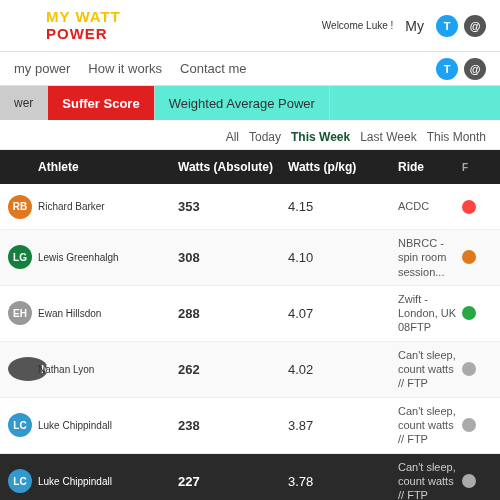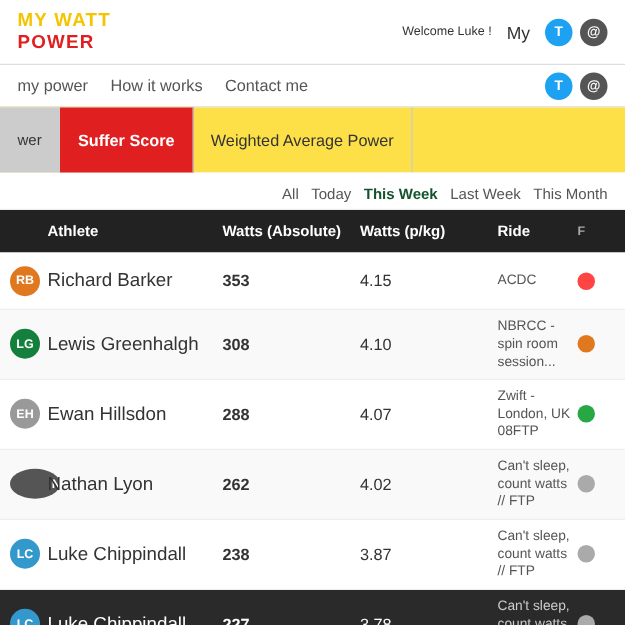--- a/index.html
+++ b/index.html
@@ -19,20 +19,21 @@
       align-items: center;
       justify-content: space-between;
       padding: 8px 14px;
       border-bottom: 1px solid #ddd;
       height: 52px;
     }
     .logo {
       display: flex;
       flex-direction: column;
       line-height: 1.1;
+      margin-left: 32px;
     }
     .logo-my {
       color: #f5c400;
       font-weight: bold;
       font-size: 15px;
       letter-spacing: 1px;
     }
     .logo-power {
       color: #e02020;
       font-weight: bold;
@@ -82,24 +83,24 @@
       height: 34px;
     }
     .nav-item {
       font-size: 13px;
       color: #555;
       cursor: pointer;
     }
 
     
     .tabs-bar {
-      background: #fde047;
+      background: #5eead4;
       display: flex;
       align-items: stretch;
-      height: 52px;
+      height: 34px;
     }
     .tab {
       padding: 0 14px;
       display: flex;
       align-items: center;
       font-size: 13px;
       cursor: pointer;
       color: #333;
       border-right: 1px solid #ccc;
     }
@@ -167,21 +168,21 @@
       height: 24px;
       border-radius: 50%;
       display: flex;
       align-items: center;
       justify-content: center;
       font-size: 10px;
       color: #fff;
       font-weight: bold;
     }
     .athlete-name {
-      font-size: 15px;
+      font-size: 10px;
       color: #333;
     }
     .table-row.highlighted .athlete-name { color: #fff; }
     .watts-abs {
       font-size: 13px;
       color: #333;
       font-weight: bold;
     }
     .table-row.highlighted .watts-abs { color: #fff; }
     .watts-pkg {

